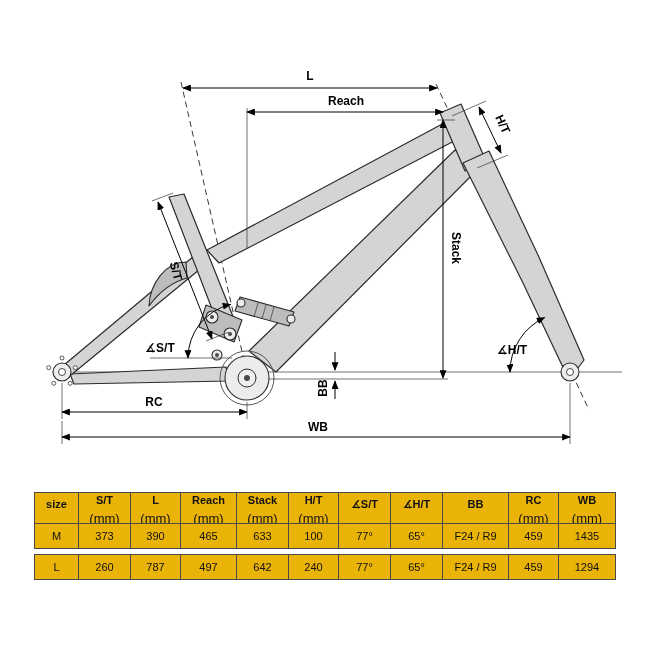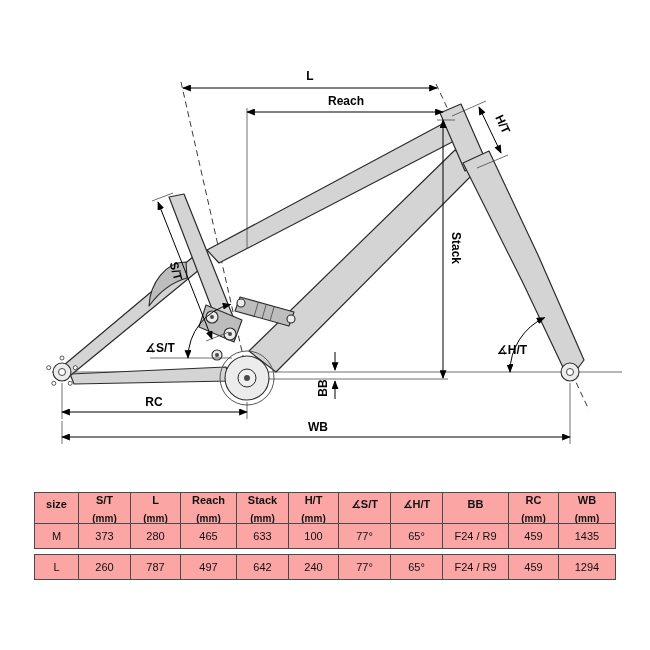--- a/index.html
+++ b/index.html
@@ -12,27 +12,27 @@
   svg .dash{stroke:#222;stroke-width:0.9;stroke-dasharray:6 4;fill:none;}
   svg .arc{stroke:#000;stroke-width:1;fill:none;marker-start:url(#arr);marker-end:url(#arr);}
   svg .frame{fill:#d4d4d4;stroke:#2b2b2b;stroke-width:1.2;stroke-linejoin:round;}
   svg .frame2{fill:#bdbdbd;stroke:#2b2b2b;stroke-width:1.1;stroke-linejoin:round;}
   svg .pivot{fill:#ececec;stroke:#2b2b2b;stroke-width:1.1;}
   svg .pdot{fill:#4a4a4a;stroke:none;}
   svg .bolt{fill:#fff;stroke:#333;stroke-width:0.8;}
   svg text{font-family:"Liberation Sans","DejaVu Sans",sans-serif;font-weight:bold;font-size:12px;fill:#000;text-anchor:middle;}
 
   .geo-table{width:582px;margin:14px auto 0;}
-  .trow{display:grid;grid-template-columns:44px 52px 50px 56px 52px 50px 52px 52px 66px 50px 56px;border:1px solid #4a4a4a;box-sizing:border-box;background:#fca5a5;}
+  .trow{display:grid;grid-template-columns:44px 52px 50px 56px 52px 50px 52px 52px 66px 50px 56px;border:1px solid #4a4a4a;box-sizing:border-box;background:#eab308;}
   .trow.row-m{border-top:none;}
   .trow.row-l{margin-top:5px;}
   .cell{display:flex;flex-direction:column;align-items:center;justify-content:center;border-right:1px solid #4a4a4a;font-size:11px;color:#111;height:24px;overflow:hidden;}
   .trow .cell:last-child{border-right:none;}
   .trow.header .cell{height:30px;font-weight:bold;}
-  .cell .unit{font-size:10px;font-weight:bold;line-height:9px;margin-top:8px;}
+  .cell .unit{font-size:13px;font-weight:normal;line-height:9px;margin-top:8px;}
 </style>
 </head>
 <body>
 
 <div class="page">
 
   <svg class="diagram" width="650" height="478" viewBox="0 0 650 478" xmlns="http://www.w3.org/2000/svg">
     <defs>
       <marker id="arr" viewBox="0 0 10 8" refX="9" refY="4" markerWidth="9" markerHeight="7" orient="auto-start-reverse">
         <path d="M0,0 L10,4 L0,8 z" fill="#000"></path>
@@ -177,21 +177,21 @@
         </div>
       <div class="cell">
           <span>WB</span>
           <span class="unit">(mm)</span>
         </div>
     </div>
 
     <div class="trow row-m">
       <div class="cell">M</div>
       <div class="cell">373</div>
-      <div class="cell">280</div>
+      <div class="cell">390</div>
       <div class="cell">465</div>
       <div class="cell">633</div>
       <div class="cell">100</div>
       <div class="cell">77°</div>
       <div class="cell">65°</div>
       <div class="cell">F24 / R9</div>
       <div class="cell">459</div>
       <div class="cell">1435</div>
     </div>
 

